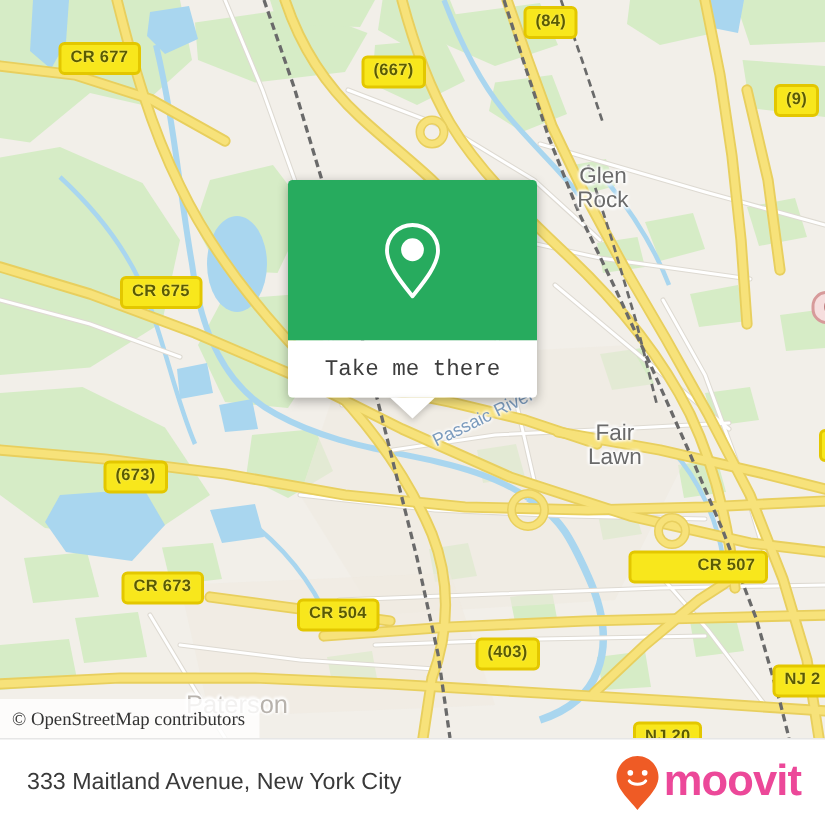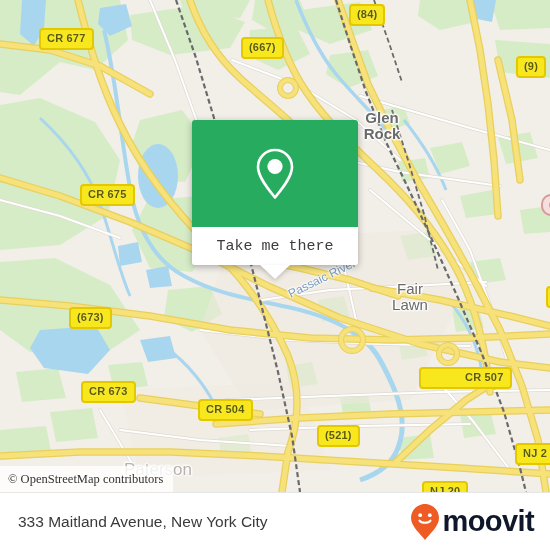--- a/index.html
+++ b/index.html
@@ -140,21 +140,21 @@
     z-index: 60;
   }
   #footer-address {
     color: #3a3a3a;
     font-size: 15.5px;
     font-family: "Liberation Sans", sans-serif;
     white-space: nowrap;
   }
   #logo { display: flex; align-items: center; gap: 3px; }
   #logo-text {
-    color: #0f172a;
+    color: #ec4899;
     font-size: 29px;
     font-weight: bold;
     letter-spacing: -.6px;
     font-family: "Liberation Sans", sans-serif;
     line-height: 1;
   }
 </style>
 </head>
 <body>
 
@@ -331,40 +331,40 @@
       </g>
 
       <g>
         <path class="rail" stroke-width="2.2" d="M336,0 L350,44 L366,92 L386,142 L410,192 L434,244 L458,298 L482,354 L504,412 L520,468 L526,492"></path>
         <path class="rail" stroke-width="2.2" d="M176,0 L196,58 L214,118 L230,180 L246,244 L262,308 L278,372 L292,436 L300,492"></path>
         <path class="rail" stroke-width="1.8" d="M374,0 L388,40 L402,82"></path>
         <path class="rail" stroke-width="1.8" d="M392,110 L408,160 L424,214 L438,270"></path>
       </g>
     </svg>
 
-    <div class="place" style="left:352px; top:110px; width:60px;font-weight:bold;">Glen
+    <div class="place" style="left:372px; top:110px; width:60px;">Glen
 Rock</div>
     <div class="place" style="left:108px; top:462px; width:100px; color:#b7b2ac; font-size:17px;">Paterson</div>
     <div class="place" style="left:380px; top:281px; width:60px;">Fair
 Lawn</div>
 
     <div class="river-label" style="left:286px; top:288px; transform:rotate(-26deg); transform-origin:0 0;">Passaic River</div>
 
     <div class="shield" style="left:22px;  top:28px;">CR 677</div>
     <div class="shield" style="left:224px; top:37px;">(667)</div>
     <div class="shield" style="left:332px; top:4px;">(84)</div>
     <div class="shield" style="left:499px; top:56px;">(9)</div>
     <div class="shield" style="left:63px;  top:184px;">CR 675</div>
     <div class="shield pill" style="left:524px; top:194px;">(9</div>
     <div class="shield" style="left:52px;  top:307px;">(673)</div>
     <div class="shield" style="left:529px; top:286px;">(76</div>
     <div class="shield" style="left:402px; top:367px;padding-left:44px;">CR 507</div>
     <div class="shield" style="left:64px;  top:381px;">CR 673</div>
     <div class="shield" style="left:181px; top:399px;">CR 504</div>
-    <div class="shield" style="left:300px; top:425px;">(521)</div>
+    <div class="shield" style="left:300px; top:425px;">(403)</div>
     <div class="shield" style="left:498px; top:443px;">NJ 2</div>
     <div class="shield" style="left:405px; top:481px;">NJ 20</div>
 
     <div id="attribution">© OpenStreetMap contributors</div>
   </div>
 
   <div id="popup">
     <div id="popup-green">
       <span style="display:block;width:44px;height:56px;">
         <svg width="44" height="56" viewBox="0 0 44 56" fill="none" aria-hidden="true">

